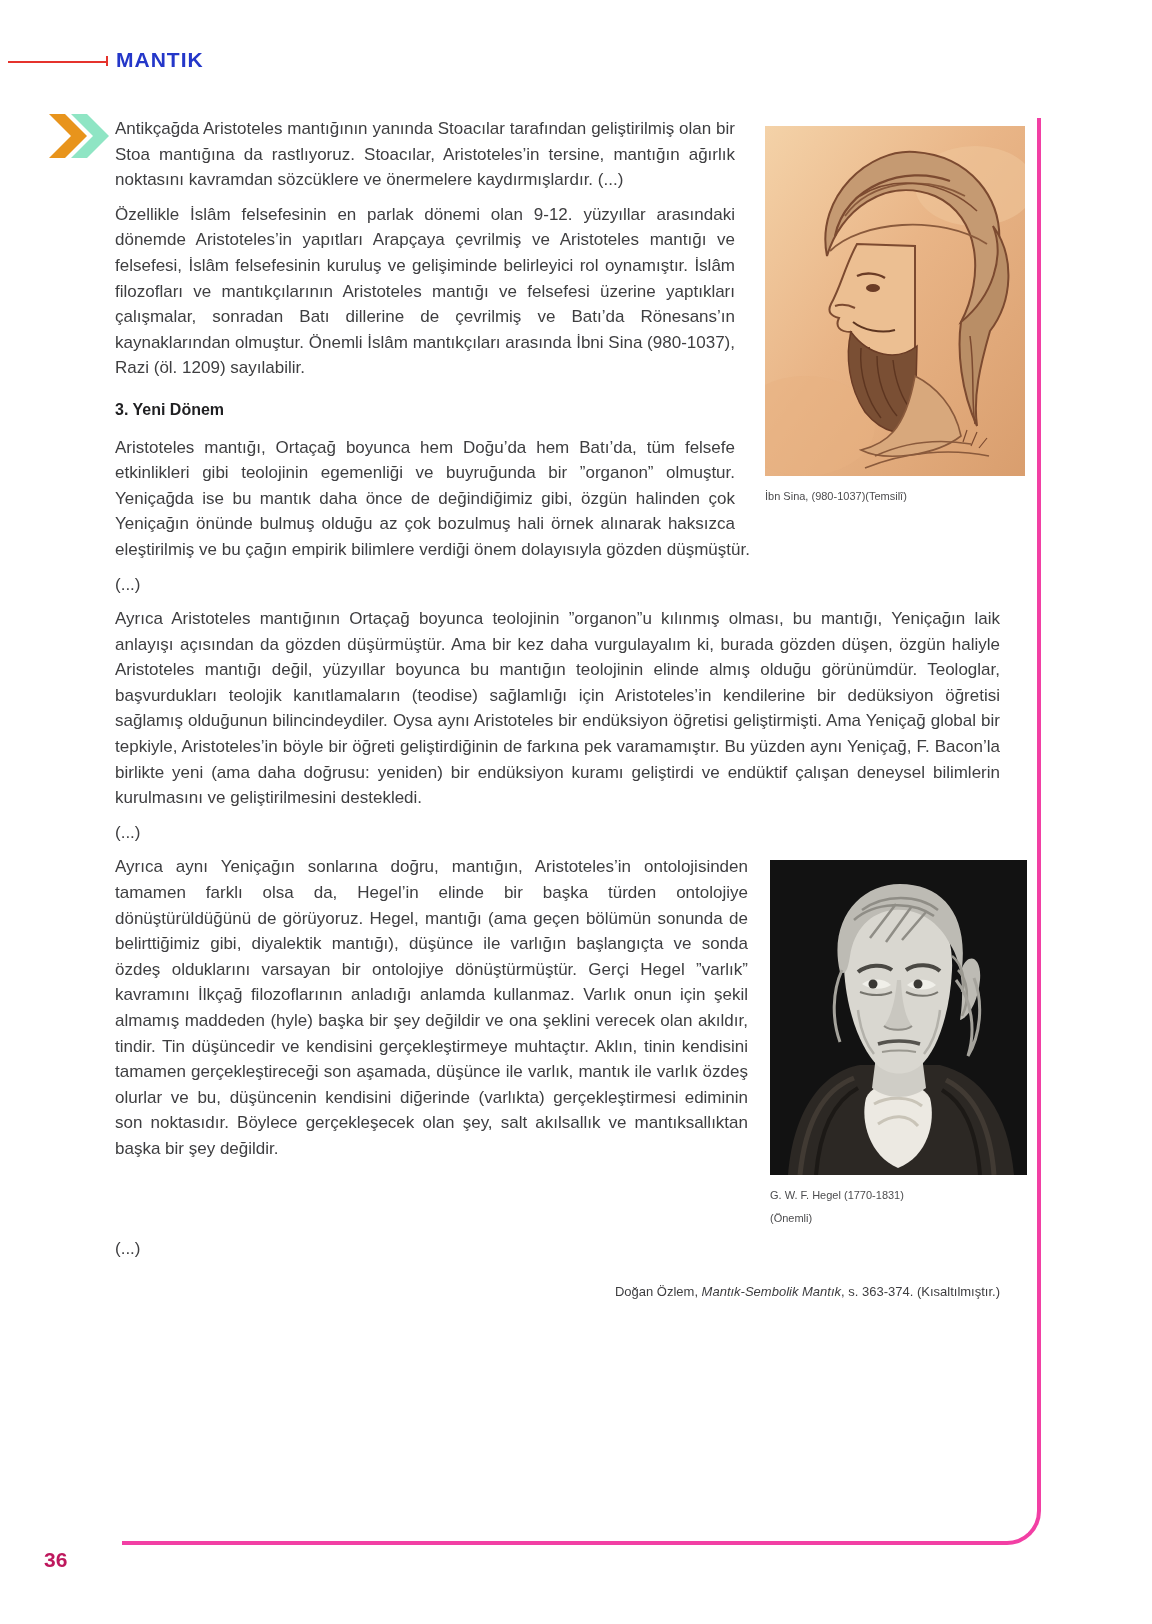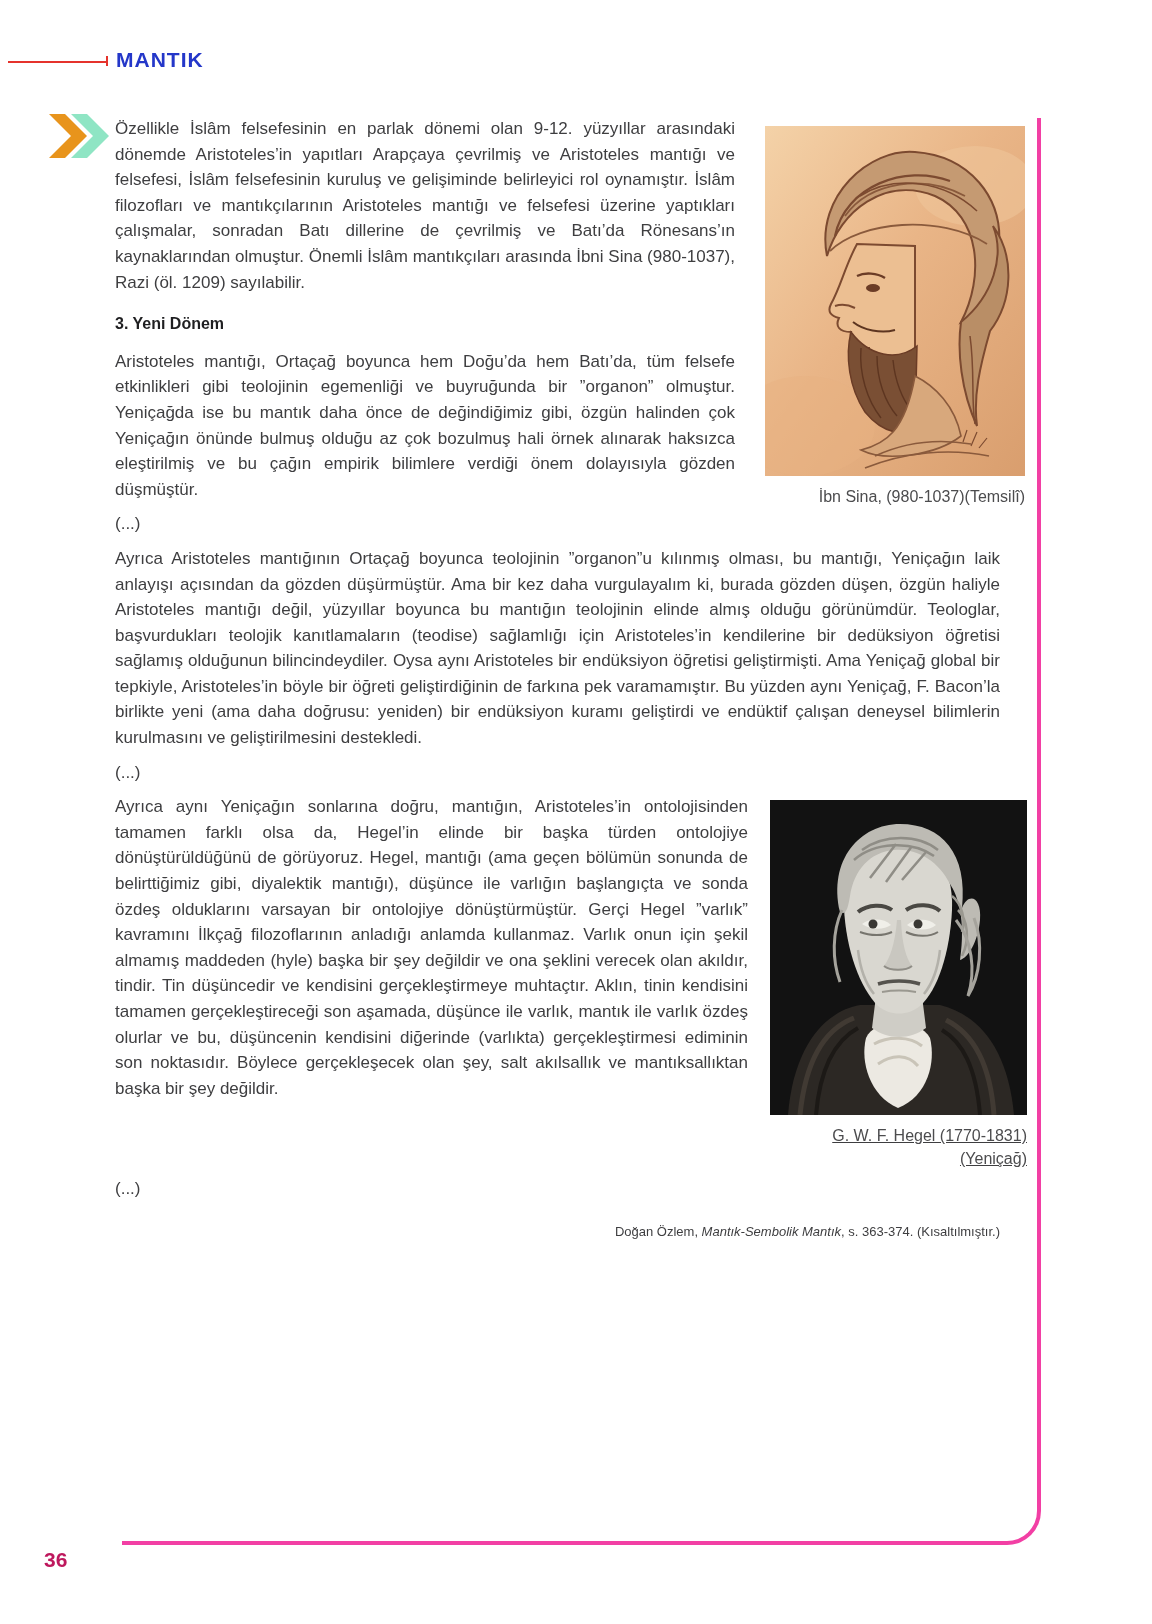--- a/index.html
+++ b/index.html
@@ -44,26 +44,25 @@
   }
   
   figure{margin:0;padding:0;}
   .fig-ibnsina{
     float:right;width:260px;
     margin:10px -25px 18px 30px;
   }
   .fig-hegel{
     float:right;width:257px;
     margin:6px -27px 6px 22px;
-    text-decoration:underline;
   }
   .fig-img{display:block;}
   .fig-caption{
-    margin-top:9px;text-align:right;
-    font-size:16px;line-height:23px;color:#4c4c4e;
+    margin-top:9px;text-align:left;
+    font-size:11px;line-height:23px;color:#4c4c4e;
   }
   
   .citations{clear:both;margin-top:16px;font-size:13px;line-height:27px;color:#3e3e40;}
   .citation-right{text-align:right;}
   .citation-center{text-align:center;margin-top:2px;}
   .em{font-style:italic;}
   
   .page-number{
     position:absolute;left:44px;top:1548px;
     font-size:21px;font-weight:700;color:#be185d;
@@ -119,20 +118,21 @@
         <path d="M96,222 C94,248 102,274 116,292 M112,230 C112,254 120,276 132,290 M128,234 C130,256 138,274 146,284" fill="none" stroke="#5d3520" stroke-width="1.4"></path>
         <path d="M88,196 C98,204 116,208 130,204" fill="none" stroke="#5d3520" stroke-width="2"></path>
 
         <path d="M150,250 C170,260 190,280 196,310 C170,330 120,336 96,324 C120,318 140,306 150,250 Z" fill="#d8a87c" stroke="#8a5a3c" stroke-width="1.6"></path>
         <path d="M110,330 C140,316 170,312 206,318 M100,342 C140,326 184,322 224,330" fill="none" stroke="#8a5a3c" stroke-width="1.6"></path>
         <path d="M206,320 l6,-14 M214,322 l8,-10 M198,316 l4,-12" stroke="#7c4a30" stroke-width="1.2" fill="none"></path>
       </svg>
       <figcaption class="fig-caption">İbn Sina, (980-1037)(Temsilî)</figcaption>
     </figure>
 
+    <p>Antikçağda Aristoteles mantığının yanında Stoacılar tarafından geliştirilmiş olan bir Stoa mantığına da rastlıyoruz. Stoacılar, Aristoteles’in tersine, mantığın ağırlık noktasını kavramdan sözcüklere ve önermelere kaydırmışlardır. (...)</p>
     <p>Özellikle İslâm felsefesinin en parlak dönemi olan 9-12. yüzyıllar arasındaki dönemde Aristoteles’in yapıtları Arapçaya çevrilmiş ve Aristoteles mantığı ve felsefesi, İslâm felsefesinin kuruluş ve gelişiminde belirleyici rol oynamıştır. İslâm filozofları ve mantıkçılarının Aristoteles mantığı ve felsefesi üzerine yaptıkları çalışmalar, sonradan Batı dillerine de çevrilmiş ve Batı’da Rönesans’ın kaynaklarından olmuştur. Önemli İslâm mantıkçıları arasında İbni Sina (980-1037), Razi (öl. 1209) sayılabilir.</p>
 
     <h3 class="section-heading">3. Yeni Dönem</h3>
 
     <p>Aristoteles mantığı, Ortaçağ boyunca hem Doğu’da hem Batı’da, tüm felsefe etkinlikleri gibi teolojinin egemenliği ve buyruğunda bir ”organon” olmuştur. Yeniçağda ise bu mantık daha önce de değindiğimiz gibi, özgün halinden çok Yeniçağın önünde bulmuş olduğu az çok bozulmuş hali örnek alınarak haksızca eleştirilmiş ve bu çağın empirik bilimlere verdiği önem dolayısıyla gözden düşmüştür.</p>
     <p class="ellipsis-line">(...)</p>
     <p>Ayrıca Aristoteles mantığının Ortaçağ boyunca teolojinin ”organon”u kılınmış olması, bu mantığı, Yeniçağın laik anlayışı açısından da gözden düşürmüştür. Ama bir kez daha vurgulayalım ki, burada gözden düşen, özgün haliyle Aristoteles mantığı değil, yüzyıllar boyunca bu mantığın teolojinin elinde almış olduğu görünümdür. Teologlar, başvurdukları teolojik kanıtlamaların (teodise) sağlamlığı için Aristoteles’in kendilerine bir dedüksiyon öğretisi sağlamış olduğunun bilincindeydiler. Oysa aynı Aristoteles bir endüksiyon öğretisi geliştirmişti. Ama Yeniçağ global bir tepkiyle, Aristoteles’in böyle bir öğreti geliştirdiğinin de farkına pek varamamıştır. Bu yüzden aynı Yeniçağ, F. Bacon’la birlikte yeni (ama daha doğrusu: yeniden) bir endüksiyon kuramı geliştirdi ve endüktif çalışan deneysel bilimlerin kurulmasını ve geliştirilmesini destekledi.</p>
     <p class="ellipsis-line">(...)</p>
 
     <figure class="fig-hegel">
@@ -168,21 +168,21 @@
 
         <path d="M108,184 C120,180 138,180 150,184" stroke="#55534e" stroke-width="3.5" fill="none"></path>
         <path d="M112,192 C124,190 134,190 146,192" stroke="#9a9890" stroke-width="2" fill="none"></path>
 
         <path d="M88,150 C90,168 96,184 104,194 M170,150 C168,168 162,184 154,194" stroke="#b3b1aa" stroke-width="2.5" fill="none"></path>
 
         <path d="M186,120 C202,140 206,170 198,196 C210,176 214,144 204,118 M72,110 C62,132 62,160 70,182" stroke="#a5a39c" stroke-width="3" fill="none"></path>
       </svg>
       <figcaption class="fig-caption">
         <div>G. W. F. Hegel (1770-1831)</div>
-        <div>(Yeniçağ)</div>
+        <div>(Önemli)</div>
       </figcaption>
     </figure>
 
     <p>Ayrıca aynı Yeniçağın sonlarına doğru, mantığın, Aristoteles’in ontolojisinden tamamen farklı olsa da, Hegel’in elinde bir başka türden ontolojiye dönüştürüldüğünü de görüyoruz. Hegel, mantığı (ama geçen bölümün sonunda de belirttiğimiz gibi, diyalektik mantığı), düşünce ile varlığın başlangıçta ve sonda özdeş olduklarını varsayan bir ontolojiye dönüştürmüştür. Gerçi Hegel ”varlık” kavramını İlkçağ filozoflarının anladığı anlamda kullanmaz. Varlık onun için şekil almamış maddeden (hyle) başka bir şey değildir ve ona şeklini verecek olan akıldır, tindir. Tin düşüncedir ve kendisini gerçekleştirmeye muhtaçtır. Aklın, tinin kendisini tamamen gerçekleştireceği son aşamada, düşünce ile varlık, mantık ile varlık özdeş olurlar ve bu, düşüncenin kendisini diğerinde (varlıkta) gerçekleştirmesi ediminin son noktasıdır. Böylece gerçekleşecek olan şey, salt akılsallık ve mantıksallıktan başka bir şey değildir.</p>
     <p class="ellipsis-line" style="clear:both;">(...)</p>
 
     <div class="citations">
       <div class="citation-right"><span>Doğan Özlem, </span><span class="em">Mantık-Sembolik Mantık</span><span>, s. 363-374. (Kısaltılmıştır.)</span></div>
     </div>
 

